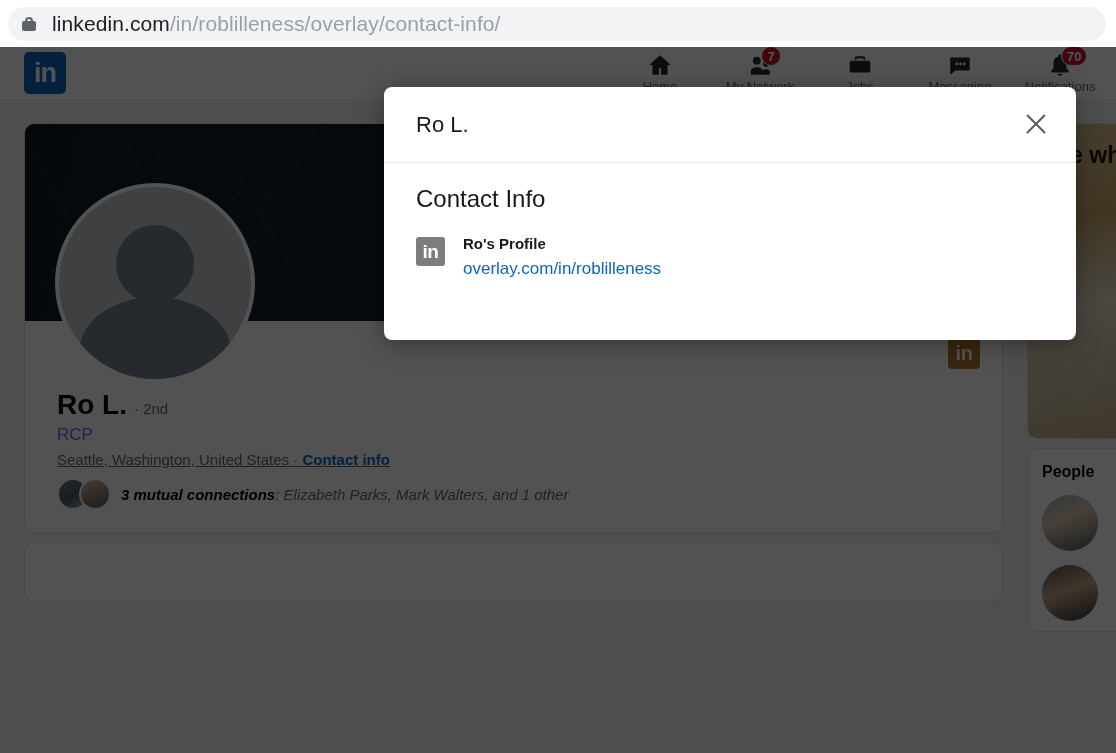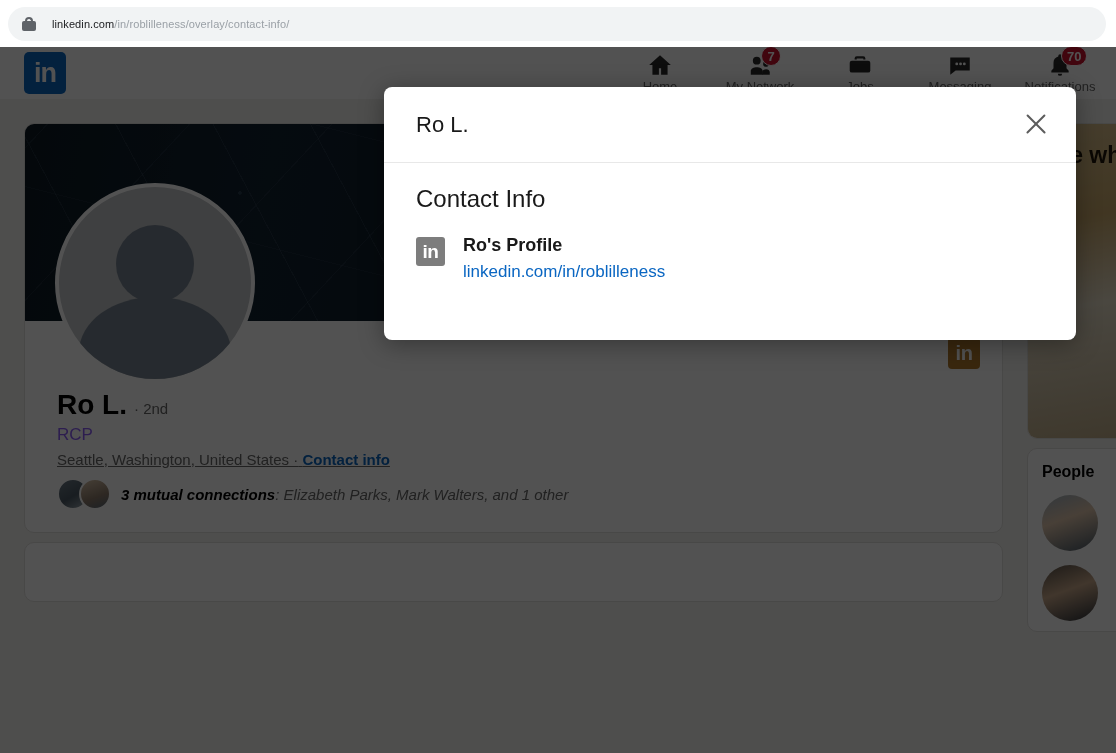--- a/index.html
+++ b/index.html
@@ -31,21 +31,21 @@
     position: absolute; bottom: 1px; left: 0;
     width: 14px; height: 10px; background: #5f6368; border-radius: 2px;
   }
   .lock-icon .shackle {
     position: absolute; top: 1px; left: 3px;
     width: 8px; height: 8px;
     border: 2px solid #5f6368;
     border-bottom: none;
     border-radius: 4px 4px 0 0;
   }
-  .url-text { font-size: 11px; color: #9aa0a6; letter-spacing: 0.1px; white-space: nowrap; }
+  .url-text { font-size: 21px; color: #9aa0a6; letter-spacing: 0.1px; white-space: nowrap; }
   .url-text .host { color: #202124; }
 
   
   .page {
     position: absolute; top: 47px; left: 0;
     width: 1116px; height: 706px;
     background: #f3f2ef;
     overflow: hidden;
   }
   .dimmer {
@@ -275,21 +275,21 @@
   .section-title { font-size: 24px; color: #191919; font-weight: 400; }
   .contact-entry { display: flex; margin-top: 22px; }
   .li-icon-sq {
     width: 29px; height: 29px; background: #7d7d7d; border-radius: 3px;
     color: #fff; font-weight: bold; font-size: 19px;
     display:flex; align-items:center; justify-content:center;
     flex: 0 0 auto; letter-spacing: -0.5px;
     margin-top: 2px;
   }
   .contact-texts { margin-left: 18px; }
-  .contact-label { font-size: 18px; color: #191919; font-weight: 600; }
+  .contact-label { font-size: 15px; color: #191919; font-weight: 600; }
   .contact-link { font-size: 17px; color: #0a66c2; margin-top: 6px; display: block; cursor: pointer; }
 </style>
 </head>
 <body>
 
 <div class="browser-bar">
   <div class="omnibox">
     <span class="lock-icon">
       <span class="shackle"></span>
         <span class="body"></span>
@@ -438,17 +438,17 @@
       <span class="bar b1"></span>
         <span class="bar b2"></span>
     </span>
   </div>
   <div class="modal-body">
     <div class="section-title">Contact Info</div>
     <div class="contact-entry">
       <span class="li-icon-sq">in</span>
       <span class="contact-texts">
         <span class="contact-label">Ro's Profile</span>
-        <span class="contact-link">linkedin.com/in/roblilleness</span>
+        <span class="contact-link">overlay.com/in/roblilleness</span>
       </span>
     </div>
   </div>
 </div>
 
 </body></html>

